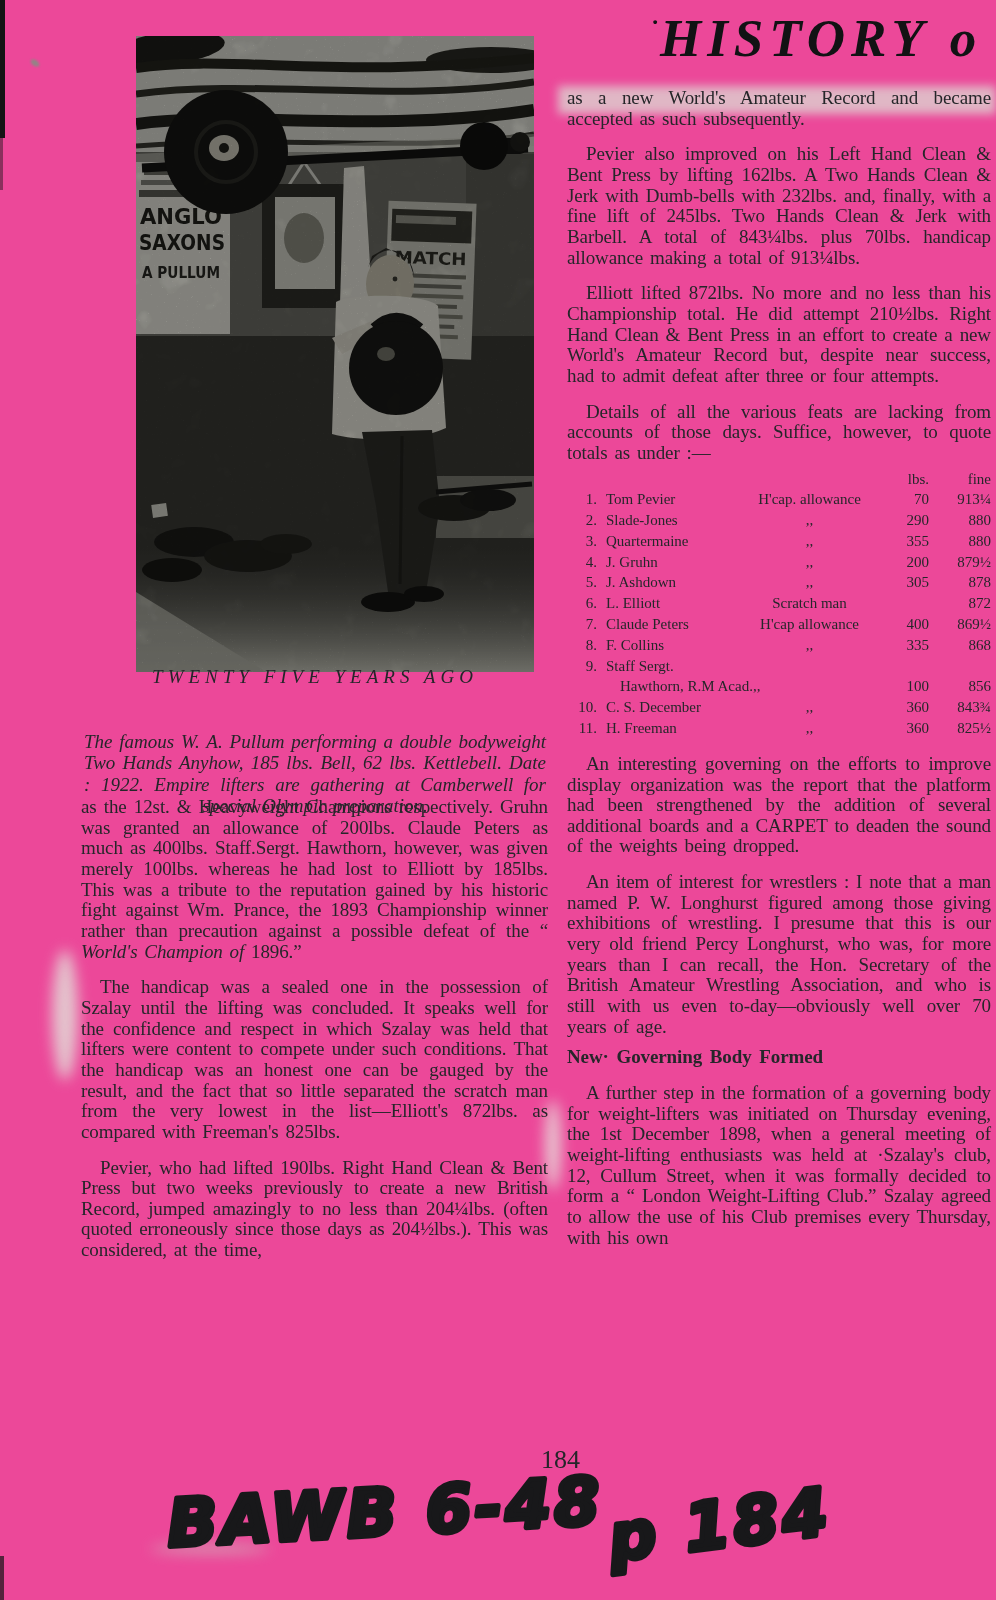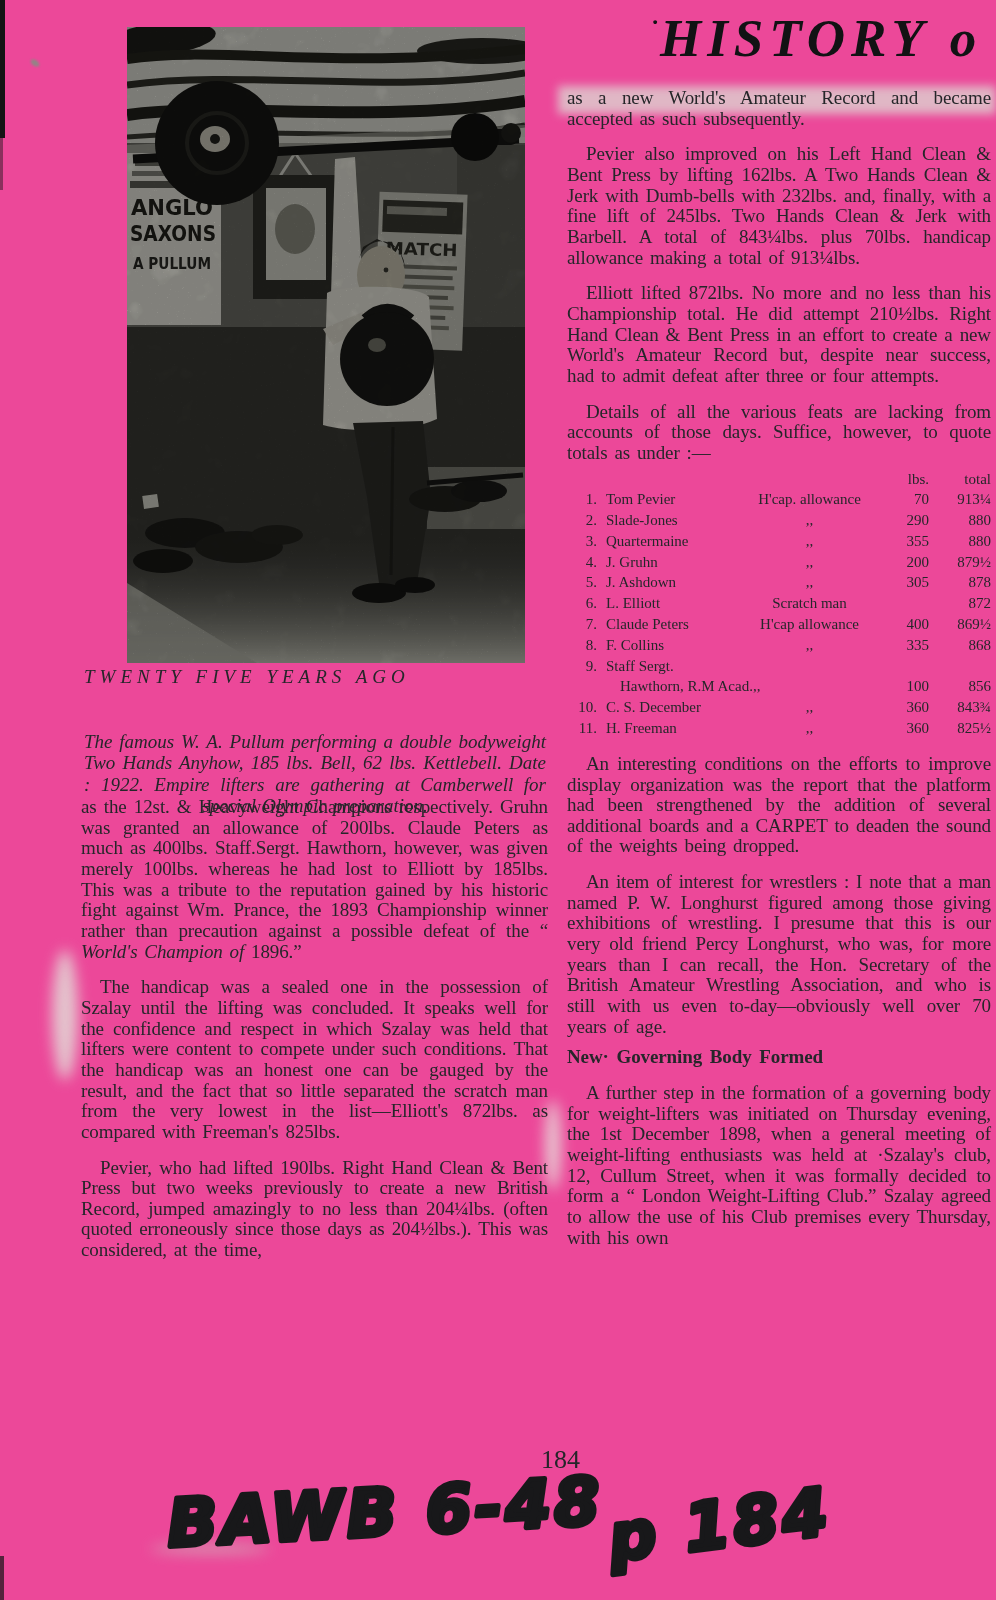--- a/index.html
+++ b/index.html
@@ -14,26 +14,26 @@
   .bleed-band{position:absolute;left:558px;top:86px;width:438px;height:28px;
     background:#dcdcd4;filter:blur(5px);opacity:.75;}
   
   .main-title{
     position:absolute;left:652px;top:8px;margin:0;white-space:nowrap;
     font-size:53px;font-weight:bold;font-style:italic;letter-spacing:6px;color:#121214;
   }
   .title-dot{font-size:24px;vertical-align:26px;letter-spacing:0;margin-right:2px;}
   .title-suffix{margin-left:20px;}
   
-  .photo{position:absolute;left:127px;top:27px;width:398px;height:636px;margin:0;
+  .photo{position:absolute;left:127px;top:27px;width:398px;height:636px;margin:9px;
     box-shadow:inset 0 0 14px rgba(0,0,0,.35);}
   .photo svg{display:block;}
   
   .caption{position:absolute;left:84px;top:666px;width:462px;font-style:italic;}
-  .caption-title{text-align:left;font-size:19px;letter-spacing:5px;line-height:21px;}
+  .caption-title{text-align:center;font-size:19px;letter-spacing:5px;line-height:21px;}
   .caption-body{font-size:19px;line-height:21.4px;text-align:justify;text-align-last:center;word-spacing:1.5px;margin-top:44px;}
   
   .col{position:absolute;}
   .col-left{left:81px;top:797px;width:467px;}
   .col-right{left:567px;top:88px;width:424px;}
   .para{margin:0;font-size:19px;line-height:20.65px;text-align:justify;word-spacing:2.2px;letter-spacing:-0.1px;}
   .para.indent{text-indent:19px;margin-top:15px;}
   .para.heading{font-weight:bold;text-align:left;margin-top:10px;margin-bottom:3px;word-spacing:3px;}
   .italic{font-style:italic;}
   
@@ -204,21 +204,21 @@
         <p class="para indent">Pevier also improved on his Left Hand Clean &amp; Bent Press by lifting 162lbs.  A Two Hands Clean &amp; Jerk with Dumb-bells with 232lbs. and, finally, with a fine lift of 245lbs.  Two Hands Clean &amp; Jerk with Barbell.  A total of 843¼lbs. plus 70lbs. handicap allowance making a total of 913¼lbs.</p>
         <p class="para indent">Elliott lifted 872lbs.  No more and no less than his Championship total.  He did attempt 210½lbs. Right Hand Clean &amp; Bent Press in an effort to create a new World's Amateur Record but, despite near success, had to admit defeat after three or four attempts.</p>
         <p class="para indent">Details of all the various feats are lacking from accounts of those days.  Suffice, however, to quote totals as under :—</p>
       </div>
     <div class="totals-table" id="totals-table">
         <div class="t-row t-head">
           <span class="t-num"></span>
           <span class="t-name"></span>
           <span class="t-note"></span>
           <span class="t-lbs">lbs.</span>
-          <span class="t-total">total</span>
+          <span class="t-total">fine</span>
         </div>
         <div class="t-row">
           <span class="t-num">1.</span>
           <span class="t-name">Tom Pevier</span>
           <span class="t-note">H'cap. allowance</span>
           <span class="t-lbs">70</span>
           <span class="t-total">913¼</span>
         </div>
         <div class="t-row">
           <span class="t-num">2.</span>
@@ -292,21 +292,21 @@
         </div>
         <div class="t-row">
           <span class="t-num">11.</span>
           <span class="t-name">H. Freeman</span>
           <span class="t-note">,,</span>
           <span class="t-lbs">360</span>
           <span class="t-total">825½</span>
         </div>
       </div>
     <div>
-        <p class="para indent">An interesting conditions on the efforts to improve display organization was the report that the platform had been strengthened by the addition of several additional boards and a CARPET to deaden the sound of the weights being dropped.</p>
+        <p class="para indent">An interesting governing on the efforts to improve display organization was the report that the platform had been strengthened by the addition of several additional boards and a CARPET to deaden the sound of the weights being dropped.</p>
         <p class="para indent">An item of interest for wrestlers : I note that a man named P. W. Longhurst figured among those giving exhibitions of wrestling. I presume that this is our very old friend Percy Longhurst, who was, for more years than I can recall, the Hon. Secretary of the British Amateur Wrestling Association, and who is still with us even to-day—obviously well over 70 years of age.</p>
         <p class="para heading">New· Governing Body Formed</p>
         <p class="para indent">A further step in the formation of a governing body for weight-lifters was initiated on Thursday evening, the 1st December 1898, when a general meeting of weight-lifting enthusiasts was held at ·Szalay's club, 12, Cullum Street, when it was formally decided to form a “ London Weight-Lifting Club.” Szalay agreed to allow the use of his Club premises every Thursday, with his own</p>
       </div>
   </div>
 
   <div class="page-number">184</div>
 
   <svg class="handwriting" width="740" height="168" viewBox="0 0 740 168" xmlns="http://www.w3.org/2000/svg">
     <g transform="rotate(-3 230 100)">

